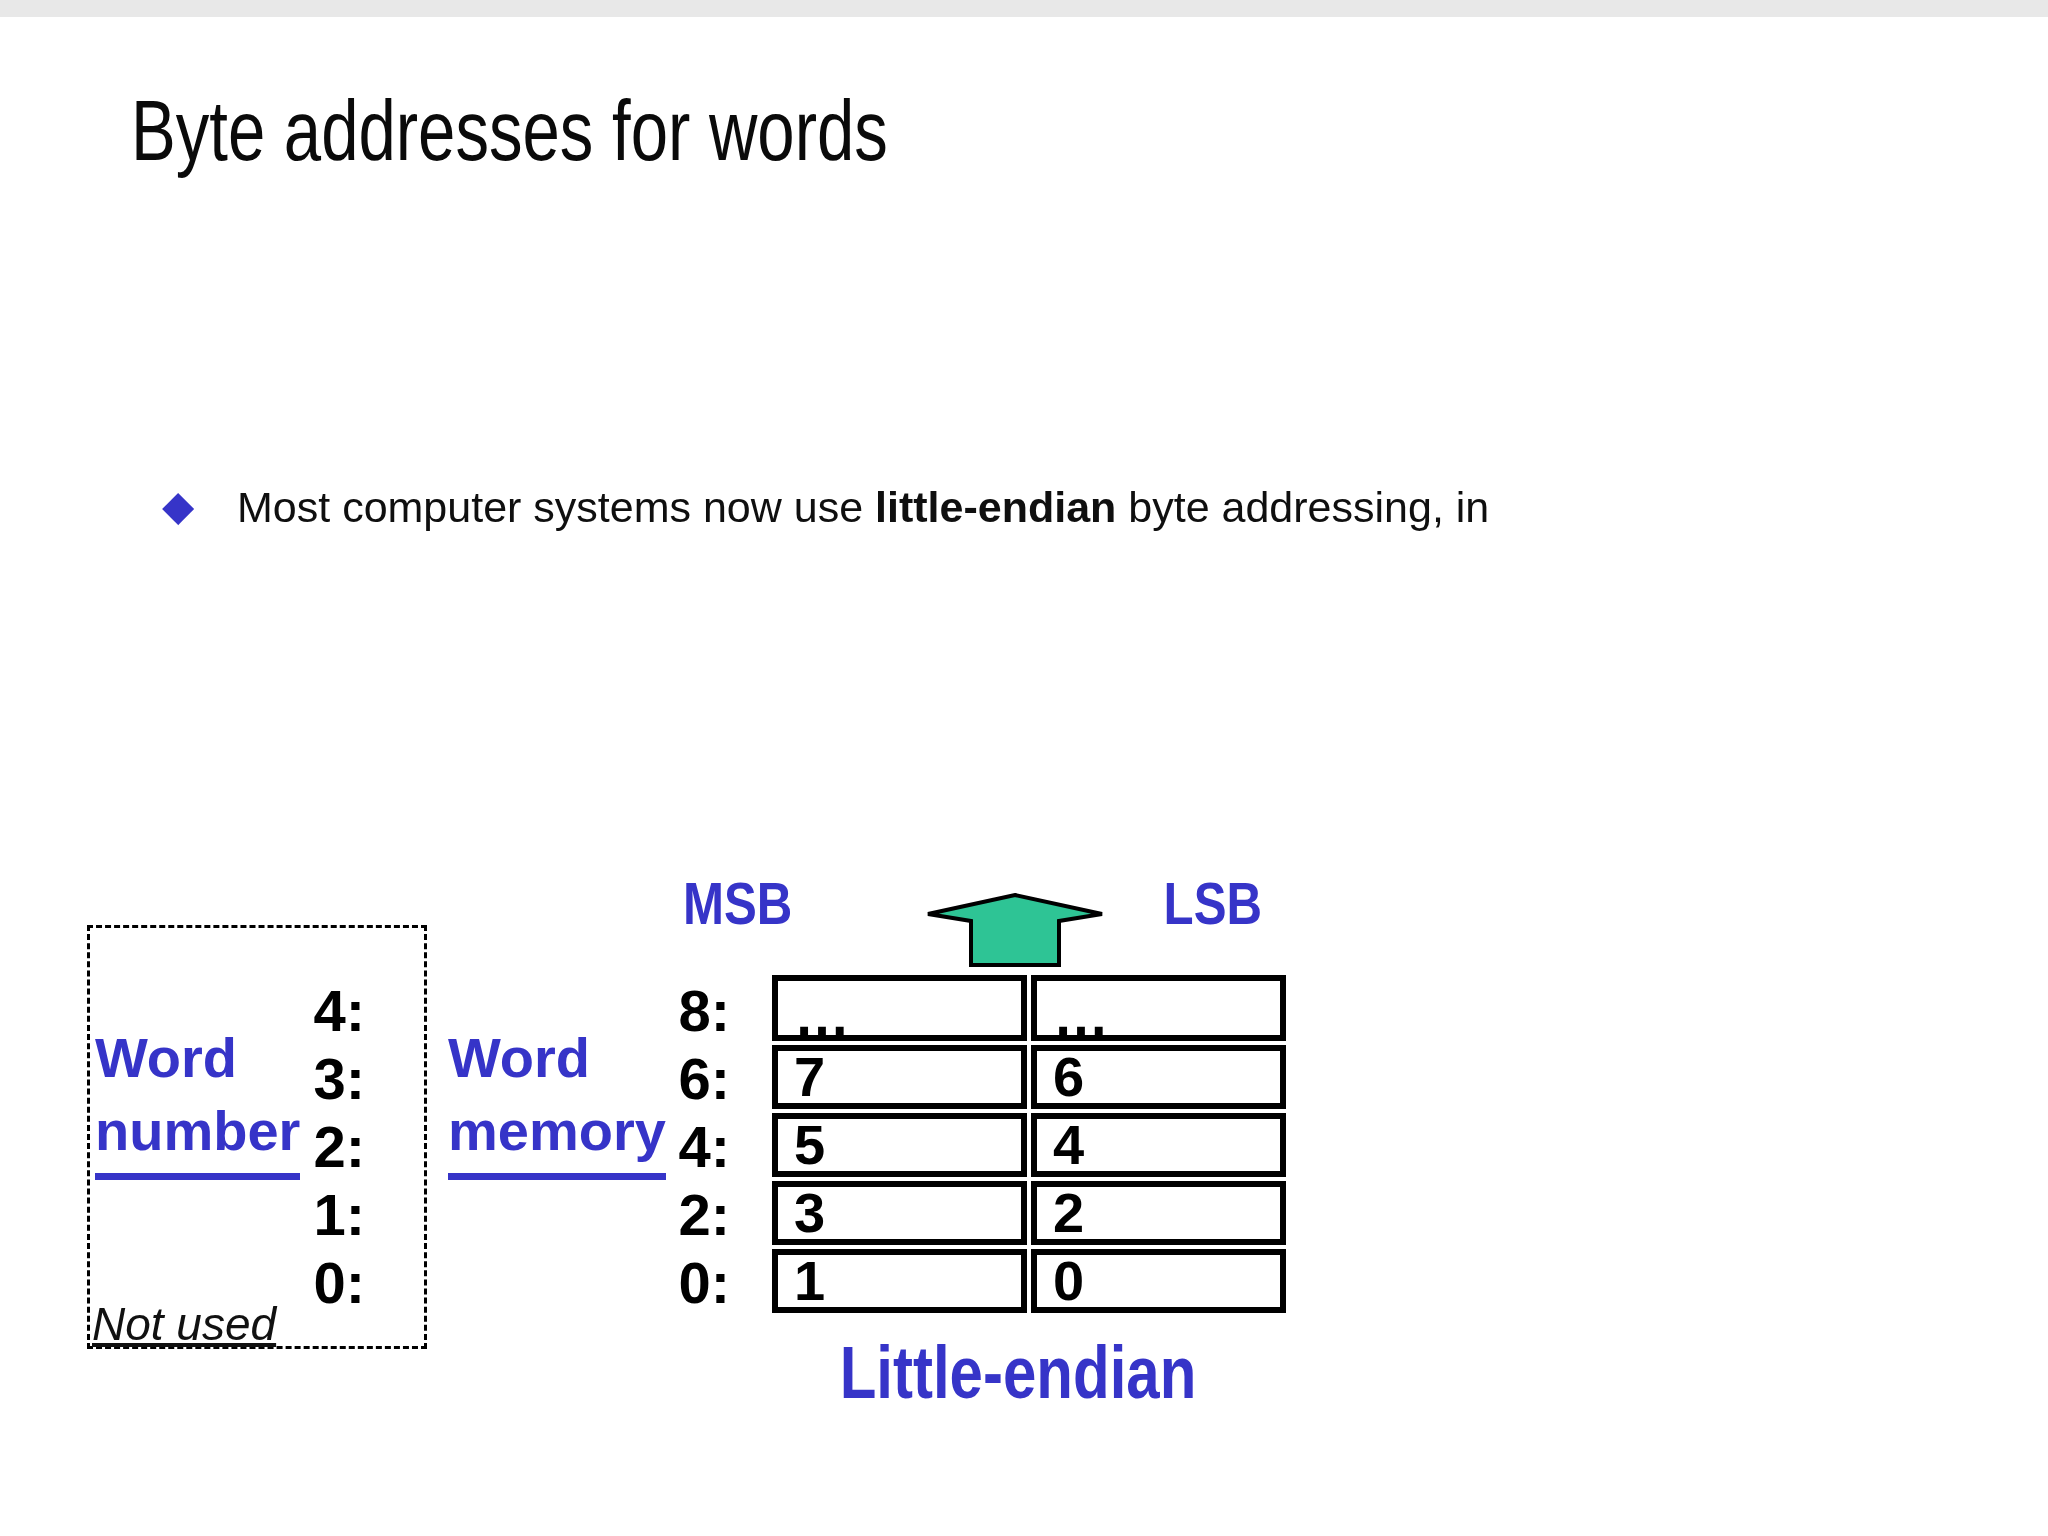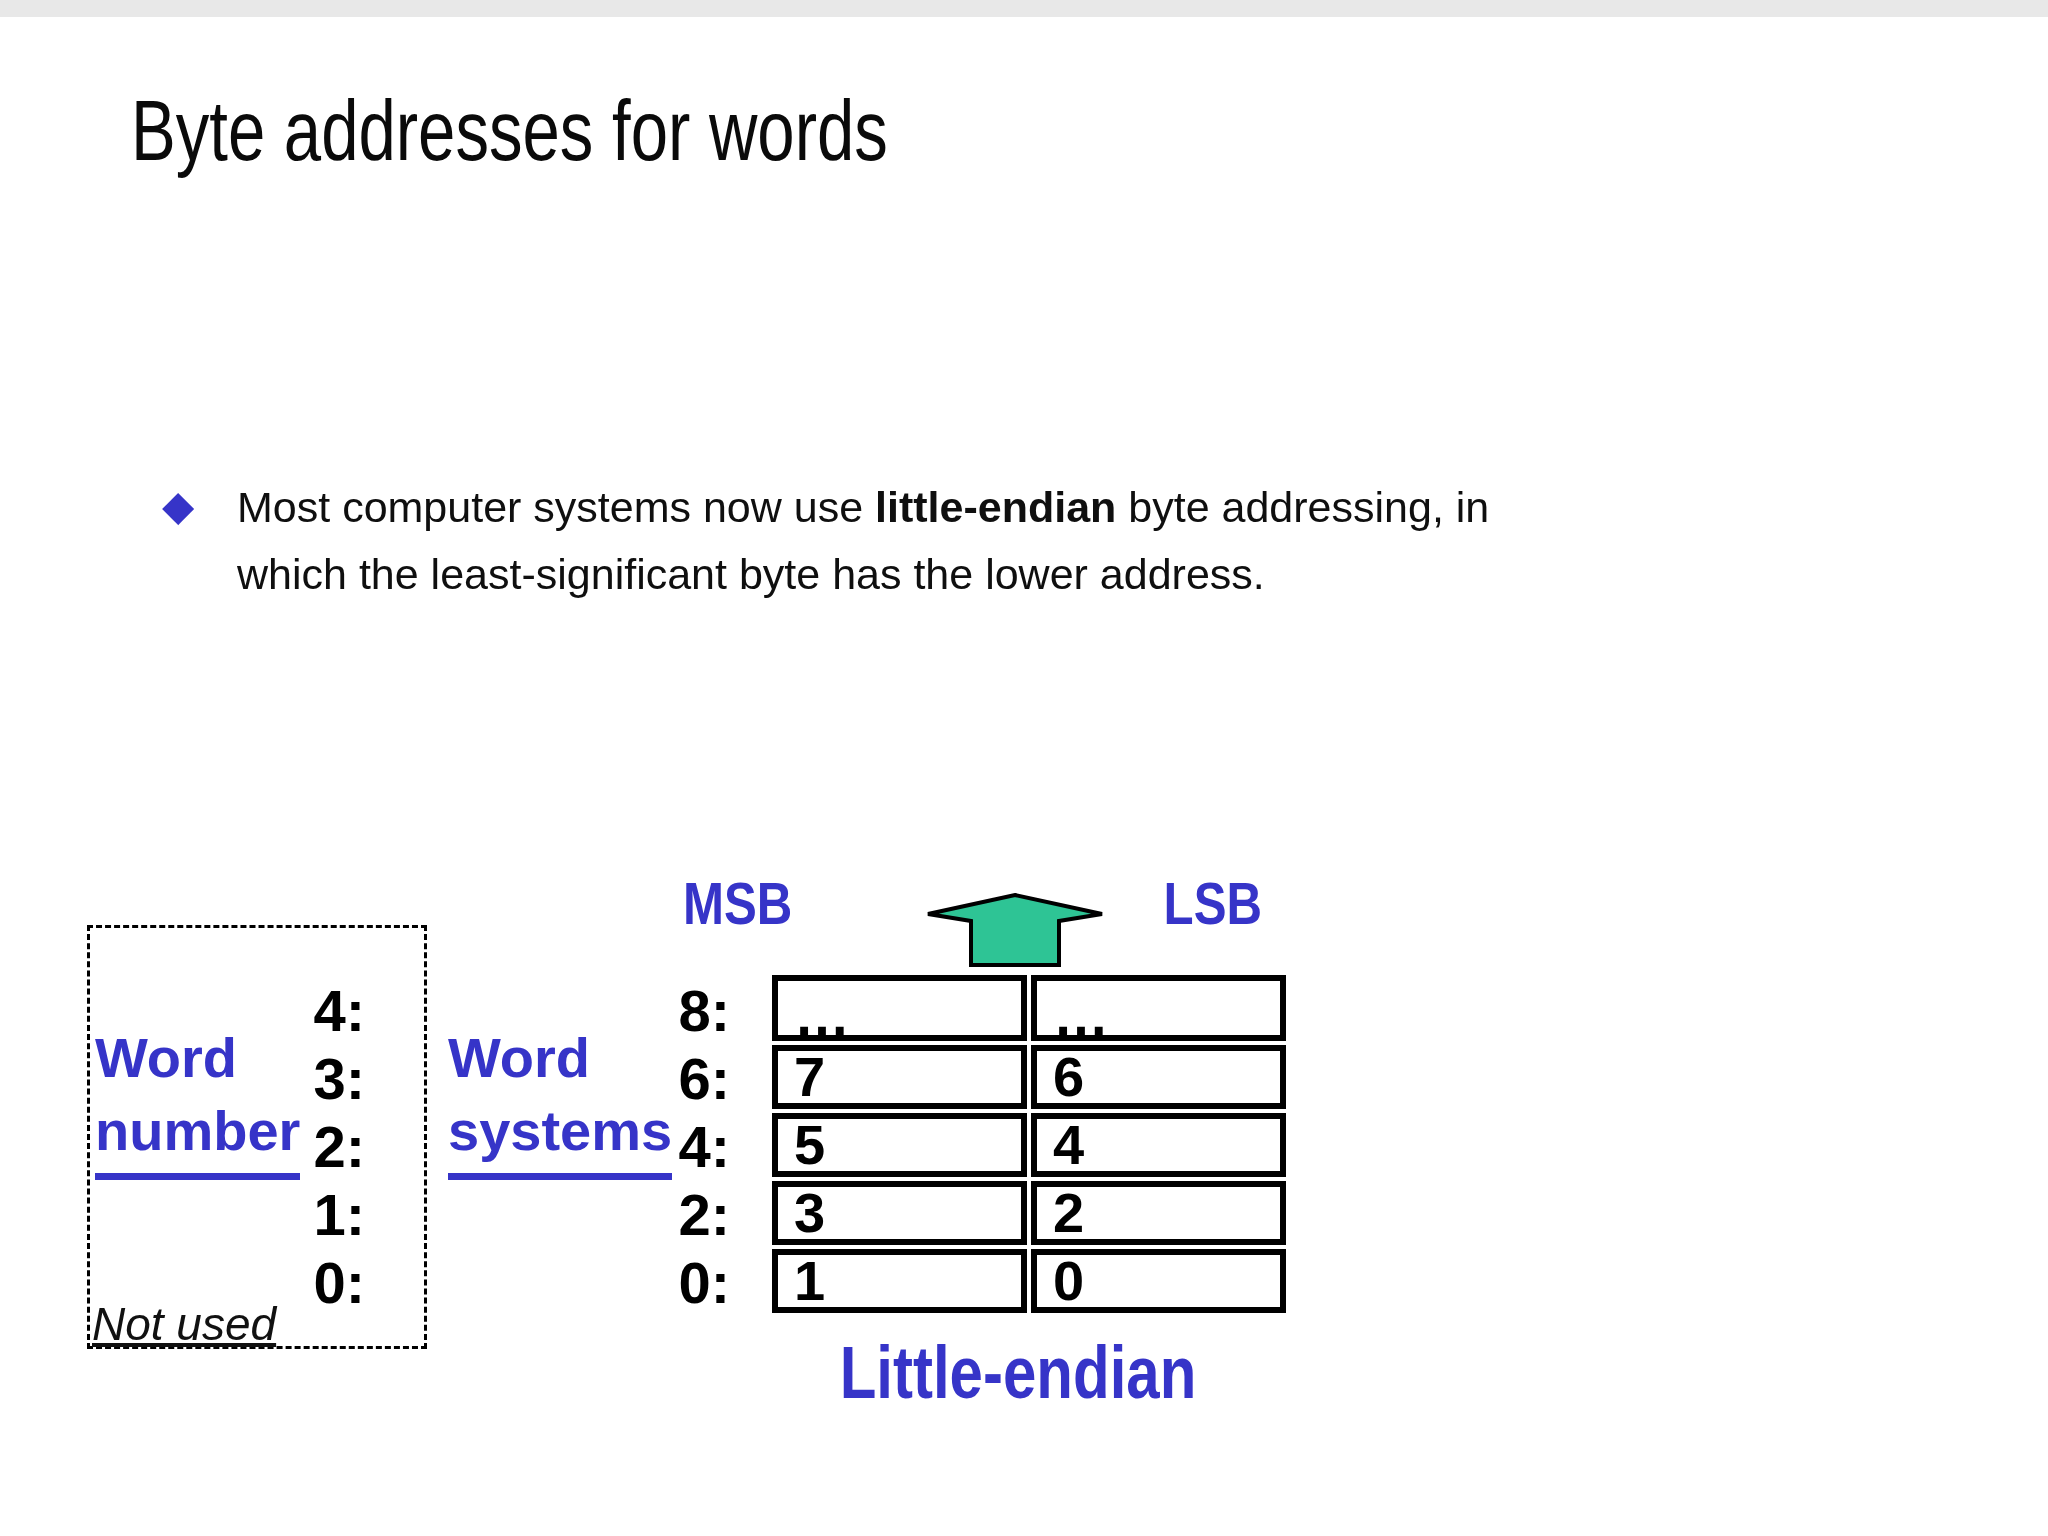--- a/index.html
+++ b/index.html
@@ -86,21 +86,20 @@
 <body>
 
 <div class="stage">
 
   <div class="abs slide-title">Byte addresses for words</div>
 
   <div class="abs bullet-marker">◆</div>
 
   <div class="abs bullet-text">
     <div><span>Most computer systems now use </span><b>little-endian</b><span> byte addressing, in</span></div>
-    <div>which the least-significant byte has the lower address.</div>
   </div>
 
   <div class="abs dashed-box"></div>
 
   <div class="abs blue-label word-number-label">
     <div>Word</div>
     <div><span class="u">number</span></div>
   </div>
 
   <div class="abs num-col word-number-col">
@@ -108,21 +107,21 @@
     <div class="num-row">3:</div>
     <div class="num-row">2:</div>
     <div class="num-row">1:</div>
     <div class="num-row">0:</div>
   </div>
 
   <div class="abs not-used">Not used</div>
 
   <div class="abs blue-label word-address-label">
     <div>Word</div>
-    <div><span class="u">systems</span></div>
+    <div><span class="u">memory</span></div>
   </div>
 
   <div class="abs num-col word-address-col">
     <div class="num-row">8:</div>
     <div class="num-row">6:</div>
     <div class="num-row">4:</div>
     <div class="num-row">2:</div>
     <div class="num-row">0:</div>
   </div>
 

